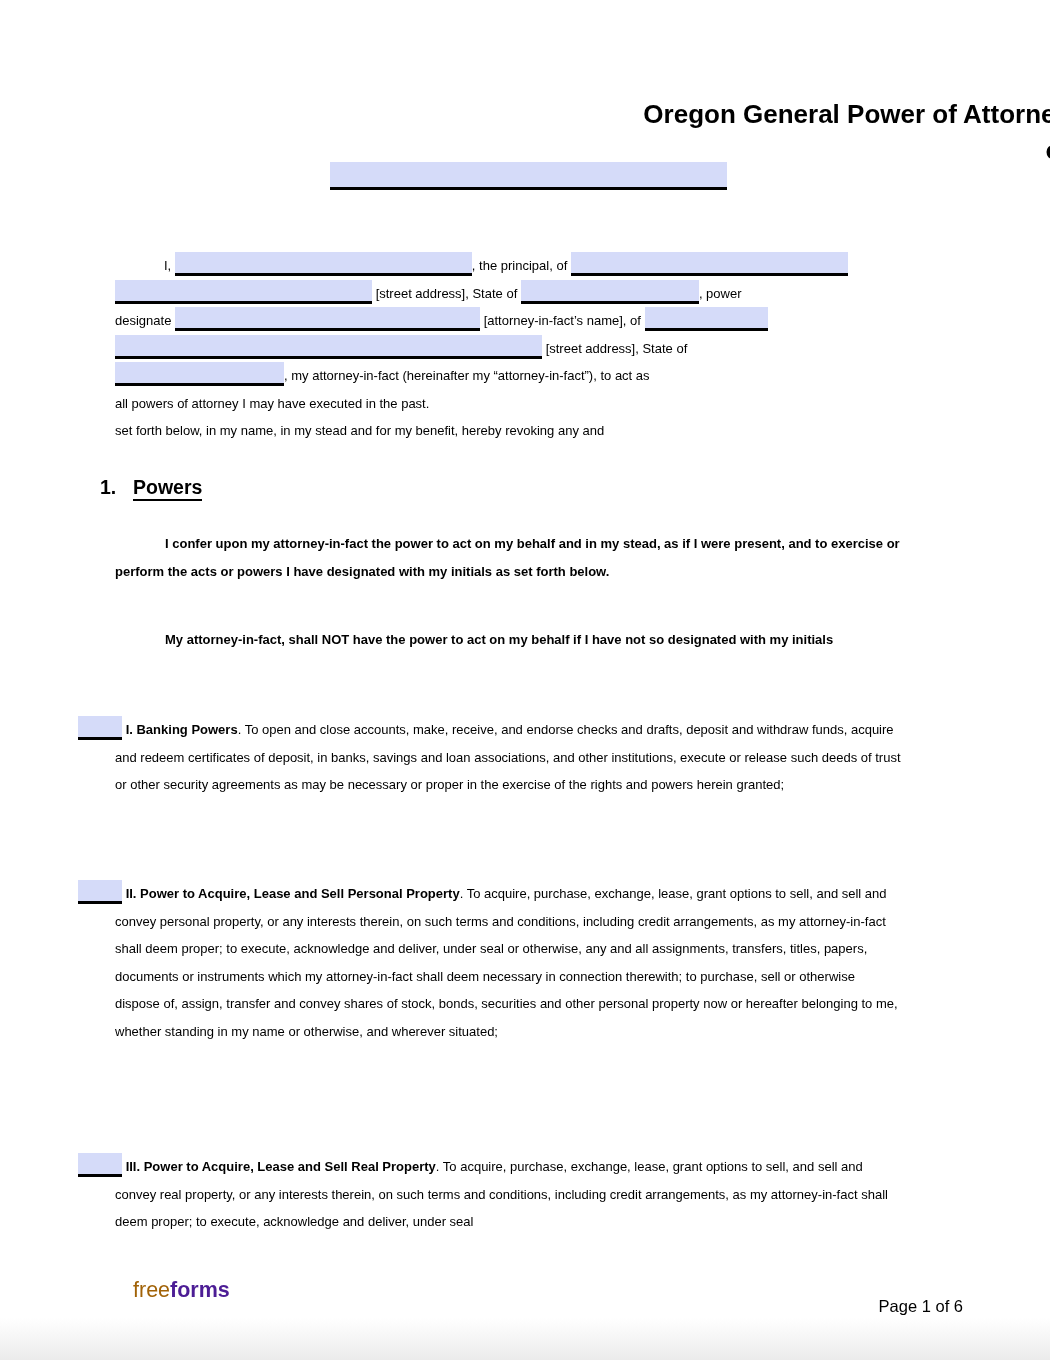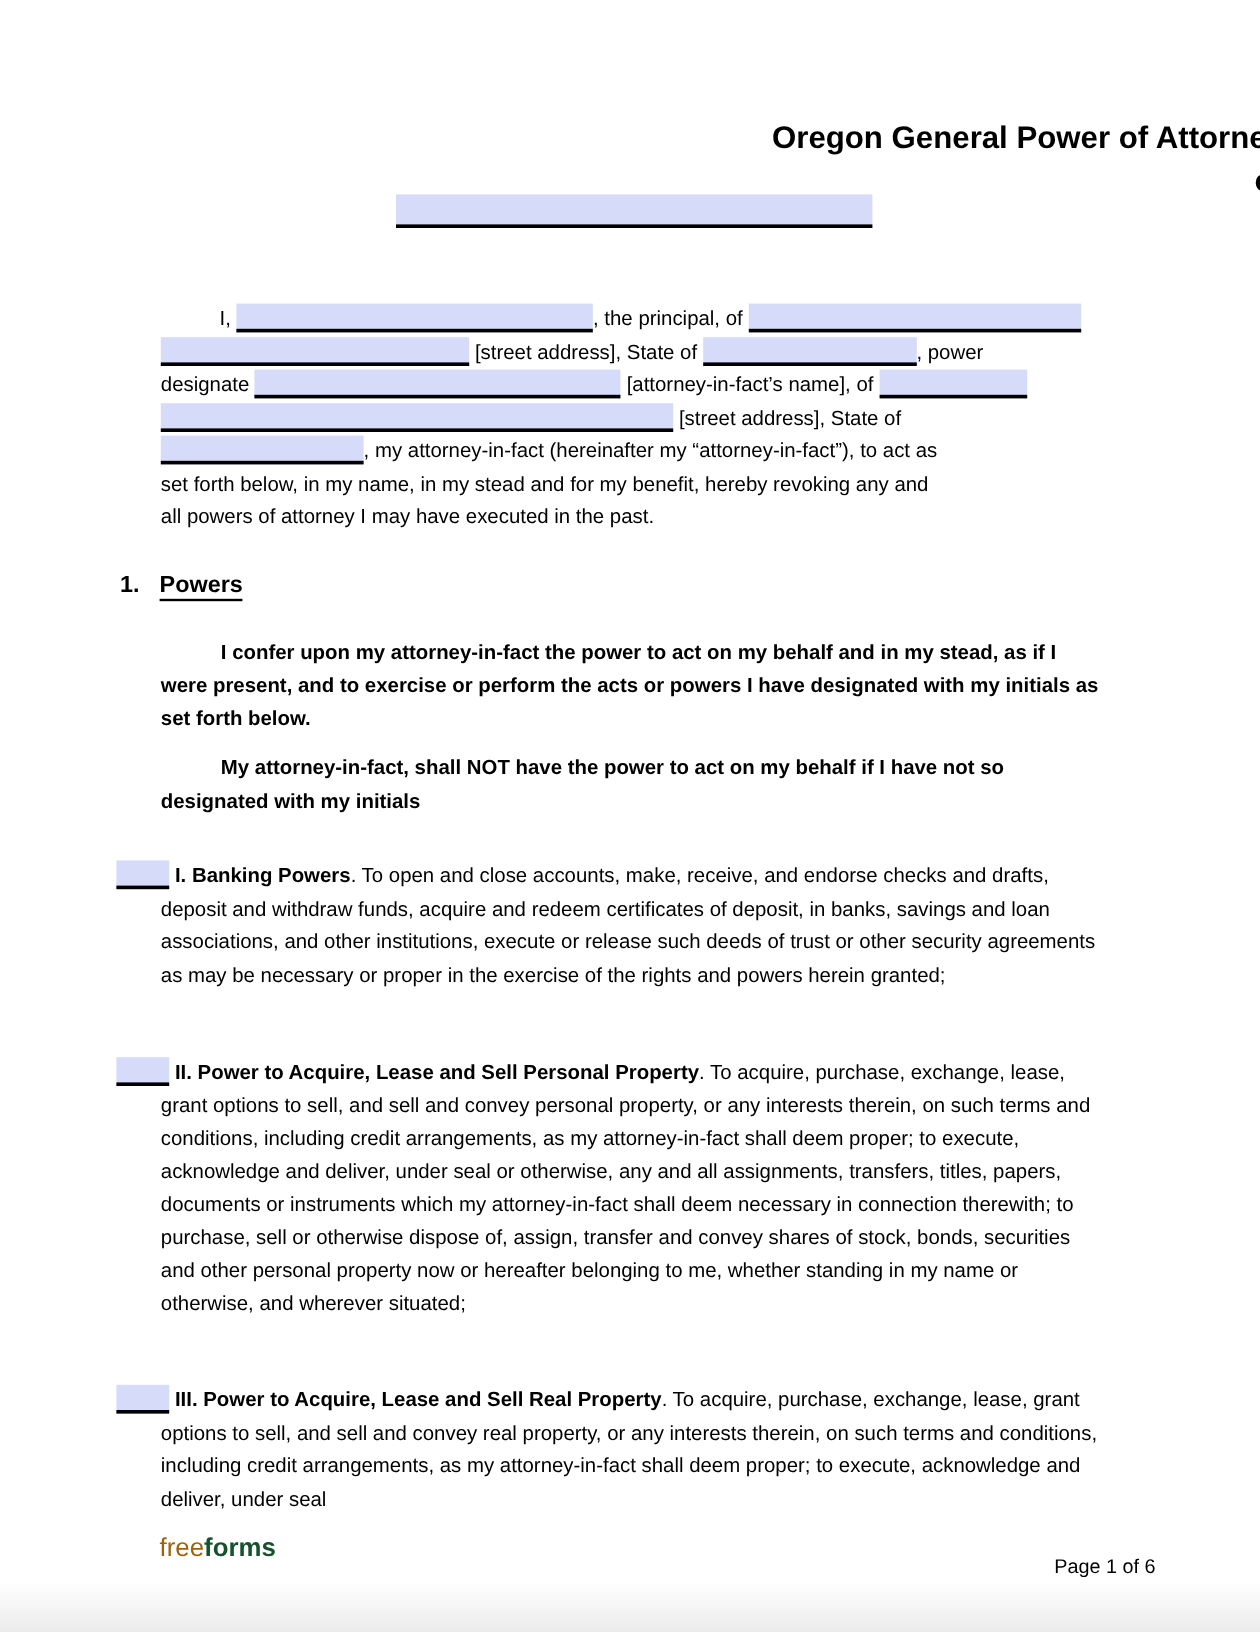--- a/index.html
+++ b/index.html
@@ -23,23 +23,23 @@
   }
   .title-blank {
     position: absolute;
     left: 330px; top: 162px;
     width: 397px; height: 25px;
     background: #d5dbf9;
     border-bottom: 3px solid #000;
   }
   .block {
     position: absolute;
-    left: 134px;
+    left: 115px;
     width: 786px;
-    font-size: 17px;
+    font-size: 13px;
     line-height: 27.5px;
   }
   .line { white-space: nowrap; height: 27.5px; }
   .l-indent { text-indent: 49px; }
   .blank {
     display: inline-block;
     height: 21px;
     background: #d5dbf9;
     border-bottom: 3px solid #000;
     vertical-align: -6px;
@@ -56,21 +56,21 @@
   .para { text-indent: 50px; font-weight: bold; }
   .power { text-indent: -37px; }
   .power .blank { width: 44px; }
   .footer-logo {
     position: absolute;
     left: 133px; top: 1278px;
     font-size: 21.5px;
     line-height: 24px;
   }
   .logo-free { color: #a16207; font-weight: 400; }
-  .logo-forms { color: #14532d; font-weight: bold; }
+  .logo-forms { color: #4c1d95; font-weight: bold; }
   .page-num {
     position: absolute;
     right: 87px; top: 1296px;
     font-size: 16.5px;
     line-height: 20px;
     padding-left: 44px;
   }
   .page-bottom-shade {
     position: absolute;
     left: 0; bottom: 0;
@@ -86,22 +86,22 @@
   <div class="doc-title" style="top:96px">Oregon General Power of Attorney</div>
   <div class="doc-title" style="top:132px">of</div>
   <div class="title-blank"></div>
 
   <div class="block" style="top:252px">
     <div class="line l-indent"><span>I,</span> <span class="blank" style="width:297px"></span><span>, the principal, of</span> <span class="blank" style="width:277px"></span></div>
     <div class="line"><span class="blank" style="width:257px"></span> <span>[street address], State of</span> <span class="blank" style="width:178px"></span><span>, power</span></div>
     <div class="line"><span>designate</span> <span class="blank" style="width:305px"></span> <span>[attorney-in-fact’s name], of</span> <span class="blank" style="width:123px"></span></div>
     <div class="line"><span class="blank" style="width:427px"></span> <span>[street address], State of</span></div>
     <div class="line"><span class="blank" style="width:169px"></span><span>, my attorney-in-fact (hereinafter my “attorney-in-fact”), to act as</span></div>
+    <div class="line"><span>all powers of attorney I may have executed in the past.</span></div>
     <div class="line"><span>set forth below, in my name, in my stead and for my benefit, hereby revoking any and</span></div>
-    <div class="line"><span>all powers of attorney I may have executed in the past.</span></div>
   </div>
 
   <div class="heading" style="top:474px"><span class="num">1.</span><span class="uline">Powers</span></div>
 
   <div class="block para" style="top:530px">I confer upon my attorney-in-fact the power to act on my behalf and in my stead, as if I were present, and to exercise or perform the acts or powers I have designated with my initials as set forth below.</div>
 
   <div class="block para" style="top:626px">My attorney-in-fact, shall NOT have the power to act on my behalf if I have not so designated with my initials</div>
 
   <div class="block power" style="top:716px"><span class="blank"></span> <b>I.</b> <b>Banking Powers</b><span>. </span><span>To open and close accounts, make, receive, and endorse checks and drafts, deposit and withdraw funds, acquire and redeem certificates of deposit, in banks, savings and loan associations, and other institutions, execute or release such deeds of trust or other security agreements as may be necessary or proper in the exercise of the rights and powers herein granted;</span></div>
 

